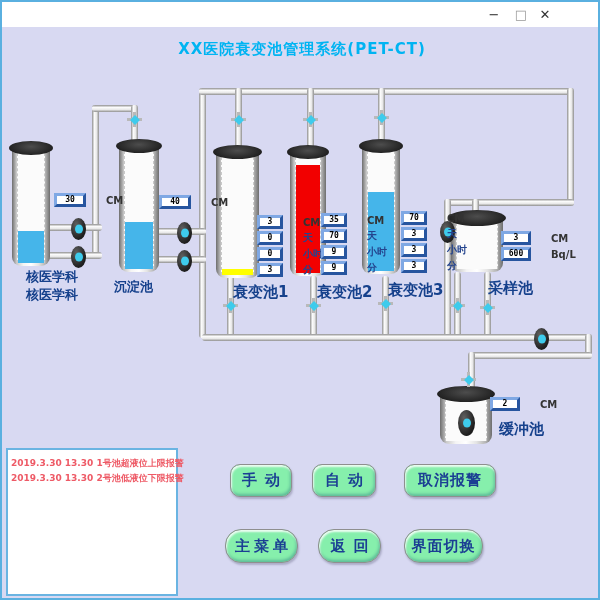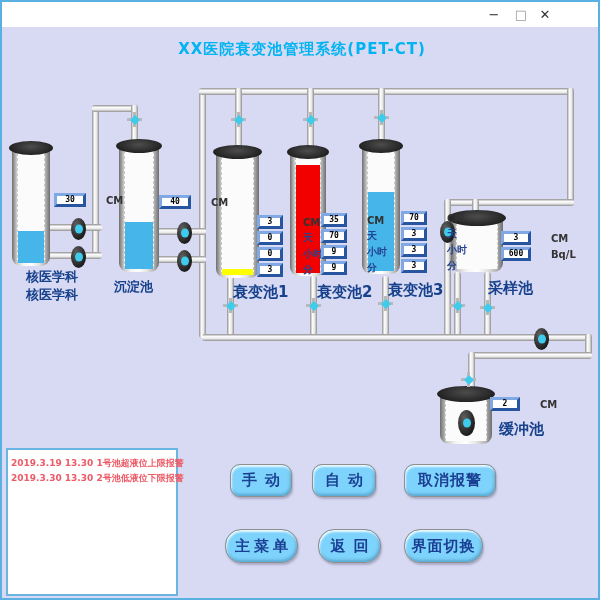--- a/index.html
+++ b/index.html
@@ -38,21 +38,21 @@
   .w32 { width:32px; } .w26 { width:26px; } .w30 { width:30px; }
   .vunit { font-weight:bold; font-size:10px; color:#24448e; white-space:nowrap; }
   .u-cm { color:#333; }
   
   .tlabel { position:absolute; font-weight:bold; font-size:13px; color:#16418c; z-index:9; white-space:nowrap; }
   .tlabel.small { font-size:15px; }
   
   #alarm-panel { position:absolute; left:4px; top:446px; width:172px; height:148px; background:#fff; border:2px solid #6ab4e2; z-index:9; padding:6px 3px; cursor:default; }
   .alarm-line { font-weight:bold; font-size:9px; line-height:15px; color:#ee5a66; white-space:nowrap; }
   
-  .btn { position:absolute; background:#7dd3fc; border:1px solid #8f8f8f; border-radius:10px; color:#1b3f93;
+  .btn { position:absolute; background:#86efac; border:1px solid #8f8f8f; border-radius:10px; color:#1b3f93;
     font-weight:bold; font-size:15px; display:flex; align-items:center; justify-content:center; z-index:9;
     box-shadow:inset 1px 2px 2px rgba(255,255,255,.85), inset -1px -2px 3px rgba(0,70,110,.30), 1px 2px 2px rgba(90,90,120,.35);
     cursor:pointer; font-family:Liberation Sans, sans-serif; }
   .caps { border-radius:16px; }
   .ls8 { letter-spacing:8px; padding-left:8px; } .ls4 { letter-spacing:4px; padding-left:4px; } .ls1 { letter-spacing:1px; }
 </style>
 </head>
 <body>
 
 <div id="win">
@@ -222,21 +222,21 @@
     <div>核医学科</div>
   </div>
   <div class="tlabel" style="left:112px; top:276px;">沉淀池</div>
   <div class="tlabel small" style="left:231px; top:281px;">衰变池1</div>
   <div class="tlabel small" style="left:315px; top:281px;">衰变池2</div>
   <div class="tlabel small" style="left:386px; top:279px;">衰变池3</div>
   <div class="tlabel small" style="left:486px; top:277px;">采样池</div>
   <div class="tlabel small" style="left:497px; top:418px;">缓冲池</div>
 
   <div id="alarm-panel">
-    <div class="alarm-line">2019.3.19 13.30 1号池超液位上限报警</div>
+    <div class="alarm-line">2019.3.30 13.30 1号池超液位上限报警</div>
     <div class="alarm-line">2019.3.30 13.30 2号池低液位下限报警</div>
   </div>
 
   <div class="btn ls8" style="left:228px; top:462px; width:62px; height:33px;">手动</div>
   <div class="btn ls8" style="left:310px; top:462px; width:64px; height:33px;">自动</div>
   <div class="btn ls1" style="left:402px; top:462px; width:92px; height:33px;">取消报警</div>
   <div class="btn caps ls4" style="left:223px; top:527px; width:73px; height:34px;">主菜单</div>
   <div class="btn caps ls8" style="left:316px; top:527px; width:63px; height:34px;">返回</div>
   <div class="btn caps ls1" style="left:402px; top:527px; width:79px; height:34px;">界面切换</div>
 

